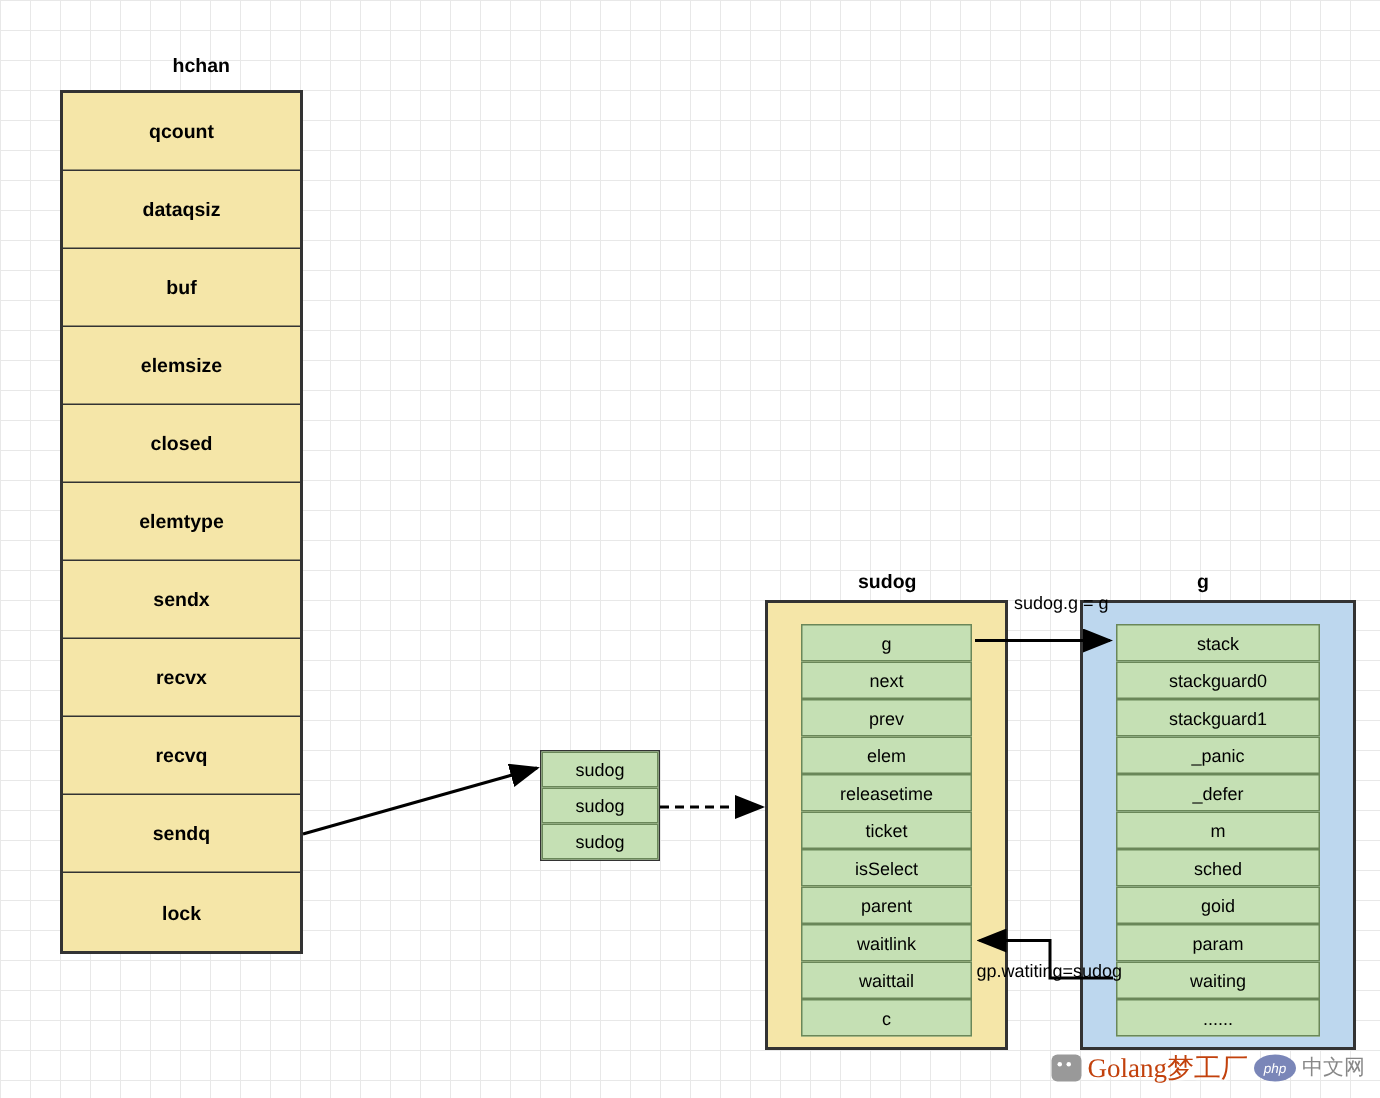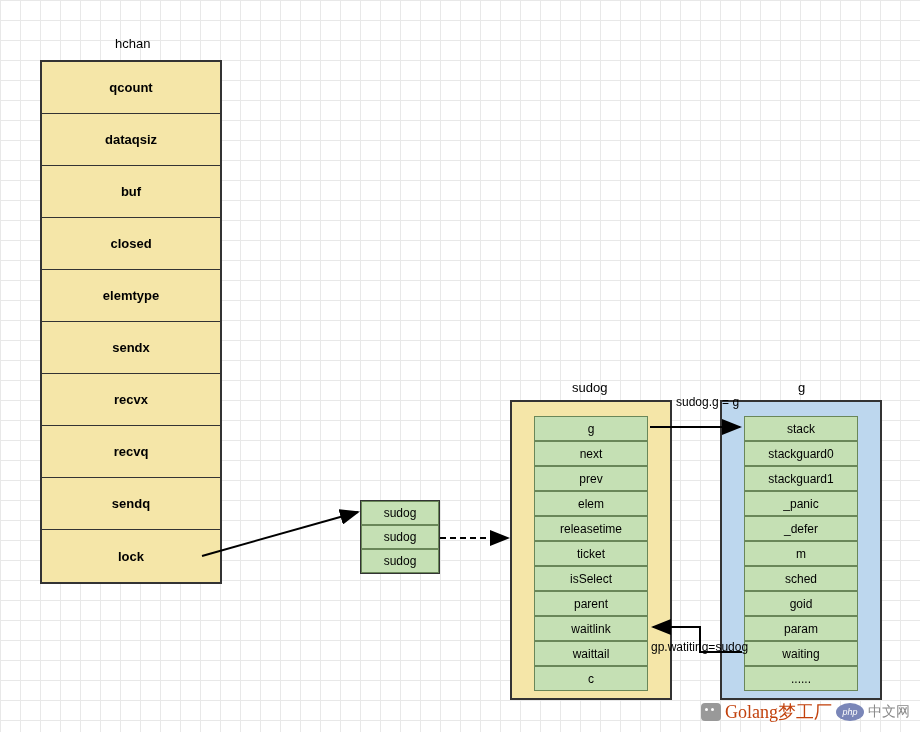--- a/index.html
+++ b/index.html
@@ -11,31 +11,31 @@
       background-color: #fff;
       background-image:
         linear-gradient(#e8e8e8 1px, transparent 1px),
         linear-gradient(90deg, #e8e8e8 1px, transparent 1px);
       background-size: 20px 20px;
       overflow: hidden;
     }
     .struct-title {
       position: absolute;
       font-size: 13px;
-      font-weight: normal;
+      font-weight: bold;
       text-align: center;
     }
     .struct-box {
       position: absolute;
       border: 2px solid #333;
     }
     .hchan-box {
       left: 40px;
       top: 60px;
-      width: 182px;
+      width: 162px;
       background: #f5e6a8;
     }
     .field {
       border-bottom: 1px solid #333;
       height: 52px;
       display: flex;
       align-items: center;
       justify-content: center;
       font-size: 13px;
       font-weight: bold;
@@ -66,21 +66,21 @@
       width: 162px;
       height: 300px;
       background: #f5e6a8;
       border: 2px solid #333;
       padding: 14px 22px;
     }
     .g-struct {
       position: absolute;
       left: 720px;
       top: 400px;
-      width: 162px;
+      width: 184px;
       height: 300px;
       background: #bdd7ee;
       border: 2px solid #333;
       padding: 14px 22px;
     }
     .small-field {
       height: 25px;
       border: 1px solid #6a8759;
       background: #c5e0b4;
       display: flex;
@@ -155,20 +155,21 @@
   </style>
 </head>
 <body>
 
 <div class="struct-title" style="left:115px;top:36px;">hchan</div>
 
 <div class="struct-box hchan-box">
   <div class="field">qcount</div>
   <div class="field">dataqsiz</div>
   <div class="field">buf</div>
+  <div class="field">elemsize</div>
   <div class="field">closed</div>
   <div class="field">elemtype</div>
   <div class="field">sendx</div>
   <div class="field">recvx</div>
   <div class="field">recvq</div>
   <div class="field">sendq</div>
   <div class="field">lock</div>
 </div>
 
 <div class="sudog-list">

